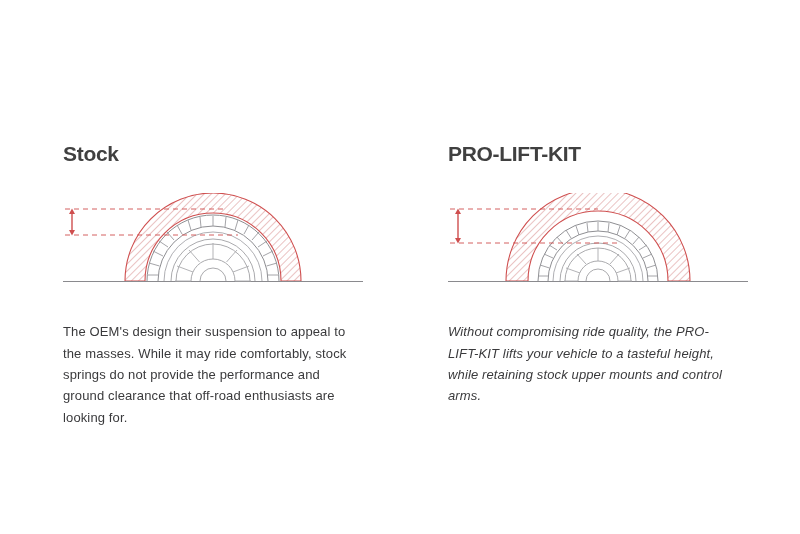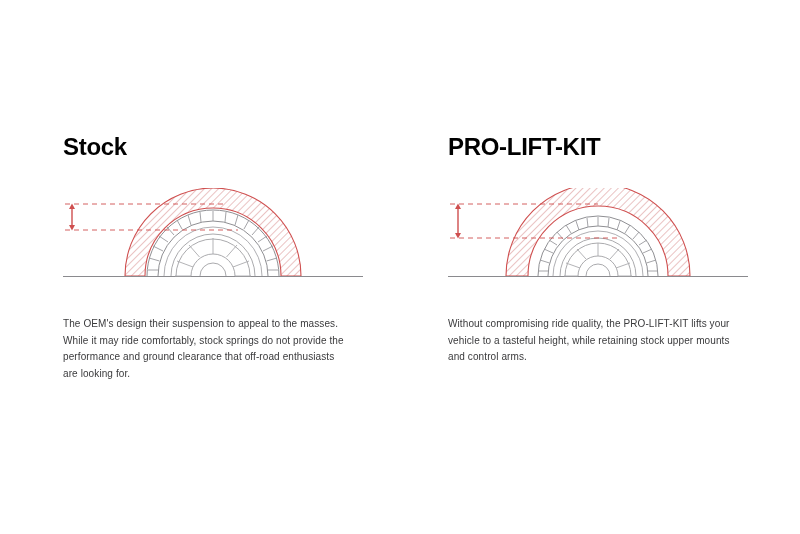--- a/index.html
+++ b/index.html
@@ -22,47 +22,47 @@
   }
   .panel {
     position: absolute;
     top: 130px;
     width: 300px;
   }
   .panel-left  { left: 63px; }
   .panel-right { left: 448px; }
 
   .panel-title {
-    font-size: 24px;
+    font-size: 21px;
     font-weight: bold;
     letter-spacing: -0.3px;
-    color: #000000;
-    margin: 4px 0 28px 0;
+    color: #404040;
+    margin: 12px 0 28px 0;
     line-height: 1.1;
   }
 
   .figure {
     position: relative;
     width: 300px;
     height: 110px;
     margin-bottom: 18px;
   }
   .figure svg {
     display: block;
   }
 
   .panel-body {
-    font-size: 10px;
+    font-size: 13px;
     line-height: 1.65;
     color: #3a3a3c;
     margin: 0;
     width: 286px;
     letter-spacing: 0.01em;
   }
-  .panel-right .panel-body { width: 290px; }
+  .panel-right .panel-body { width: 290px; font-style: italic; }
 </style>
 </head>
 <body>
 
 <div class="page">
 
   <section class="panel panel-left">
     <h2 class="panel-title">Stock</h2>
 
     <div class="figure">

